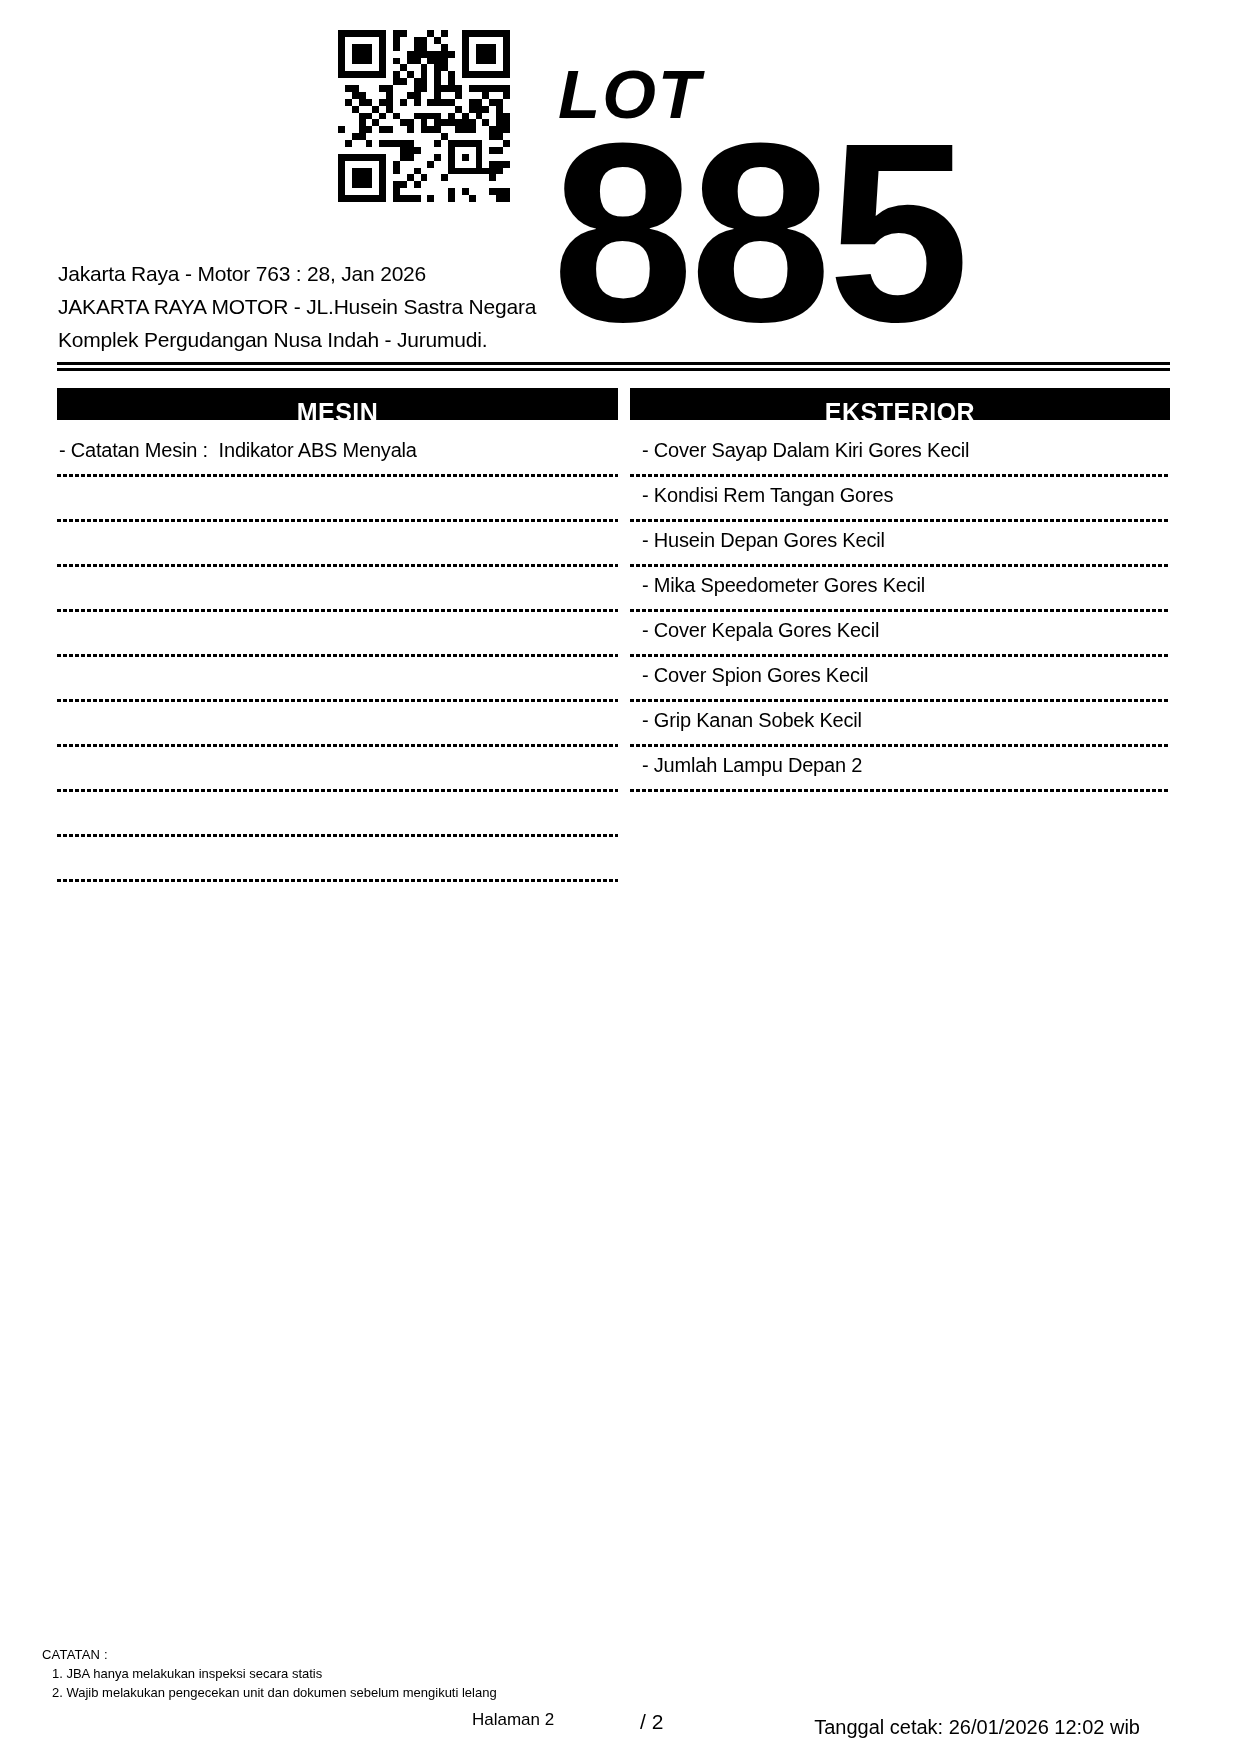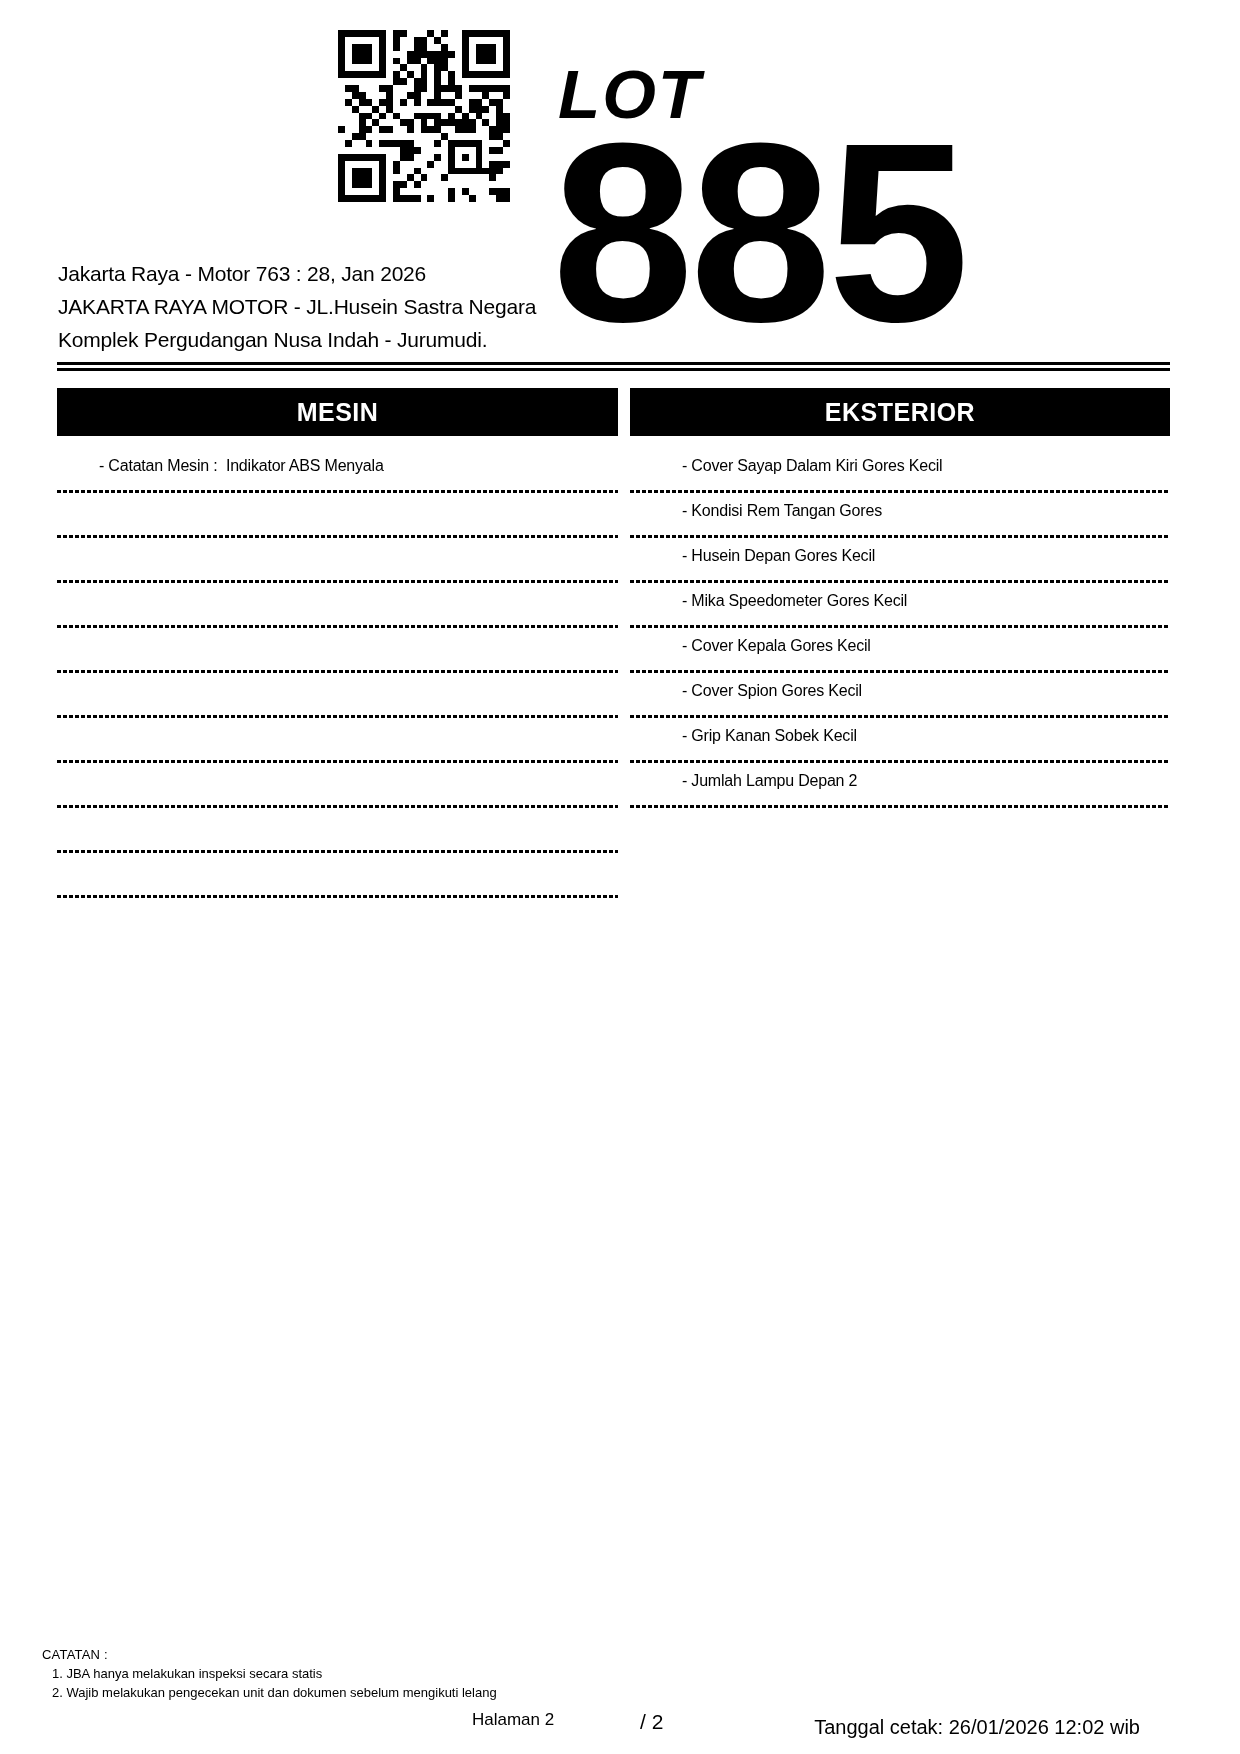--- a/index.html
+++ b/index.html
@@ -28,32 +28,32 @@
   .double-rule{
     position:absolute;left:57px;top:362px;width:1113px;height:3px;
     border-top:3px solid #000;border-bottom:3px solid #000;background:#fff;
     box-sizing:content-box;
   }
   
   .col{position:absolute;top:388px;}
   .col-left{left:57px;width:561px;}
   .col-right{left:630px;width:540px;}
   .col-header{
-    height:48px;line-height:48px;text-align:center;
+    height:32px;line-height:48px;text-align:center;
     background:#000;color:#fff;font-size:25px;font-weight:bold;letter-spacing:0.5px;
   }
   .rows{margin-top:12px;}
   .row{position:relative;height:45px;}
   .row::after{
     content:"";position:absolute;left:0;right:0;bottom:0;height:3px;
     background:repeating-linear-gradient(90deg,#000 0 4px,transparent 4px 6px);
   }
   .cell{
-    display:block;padding-top:6px;font-size:16px;line-height:24px;
-    letter-spacing:-0.2px;white-space:pre;margin-left:40px;
+    display:block;padding-top:6px;font-size:20px;line-height:24px;
+    letter-spacing:-0.2px;white-space:pre;
   }
   .col-left .cell{padding-left:2px;}
   .col-right .cell{padding-left:12px;}
   
   .notes{position:absolute;left:42px;top:1645px;font-size:13px;line-height:19px;}
   .notes-title{letter-spacing:0.2px;}
   .notes-list{padding-left:10px;}
   .page-label{position:absolute;left:472px;top:1710px;font-size:17px;}
   .page-total{position:absolute;left:640px;top:1710px;font-size:21px;}
   .print-date{position:absolute;right:100px;top:1716px;font-size:20px;margin-left:36px;}

